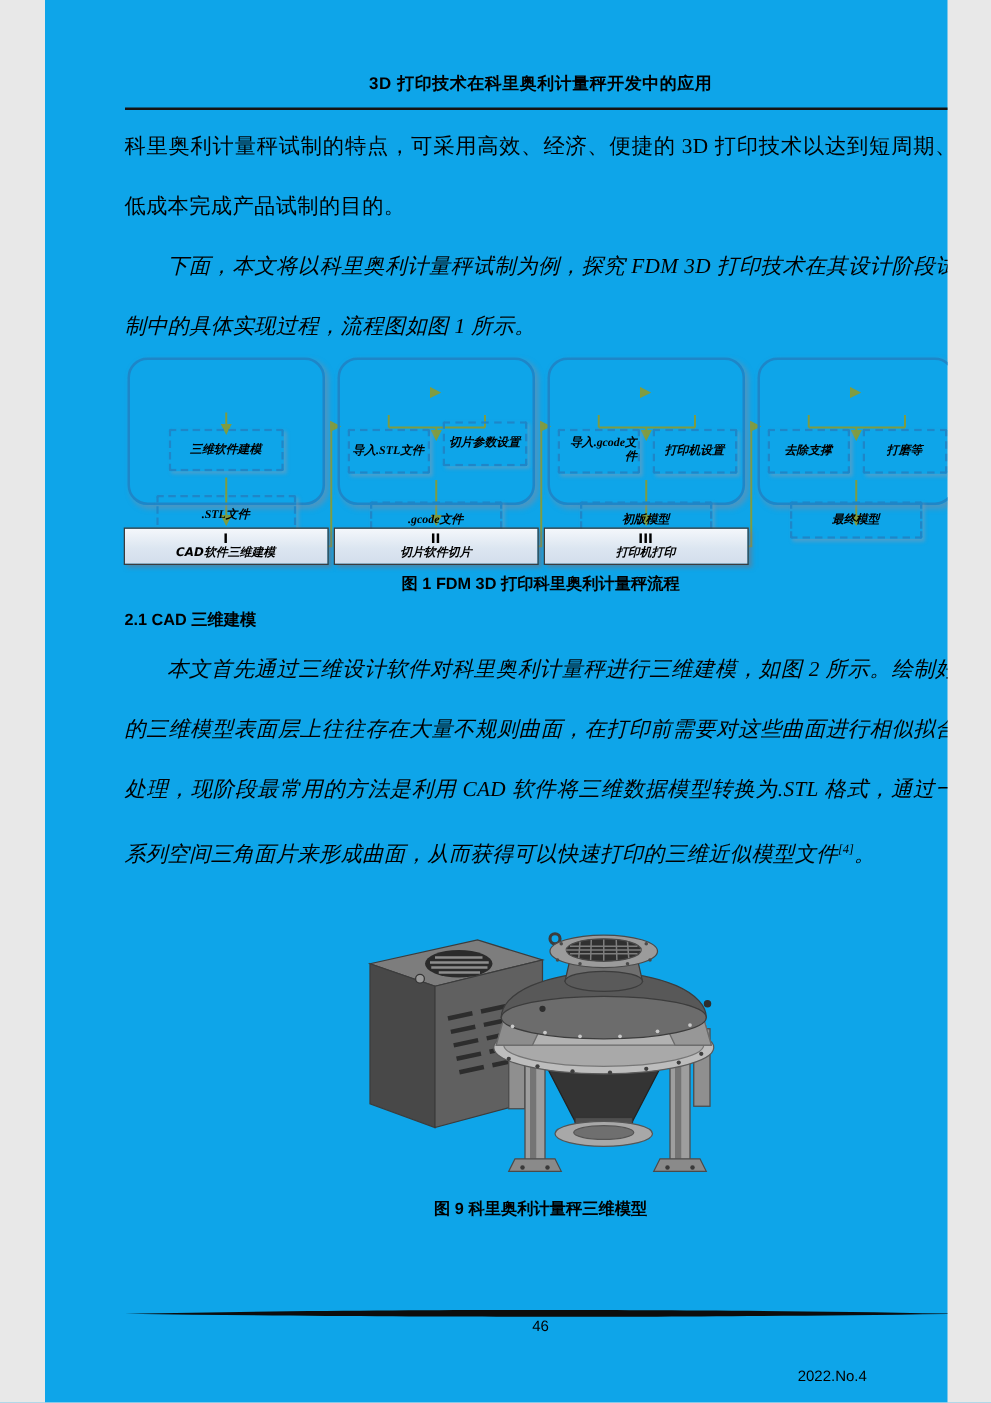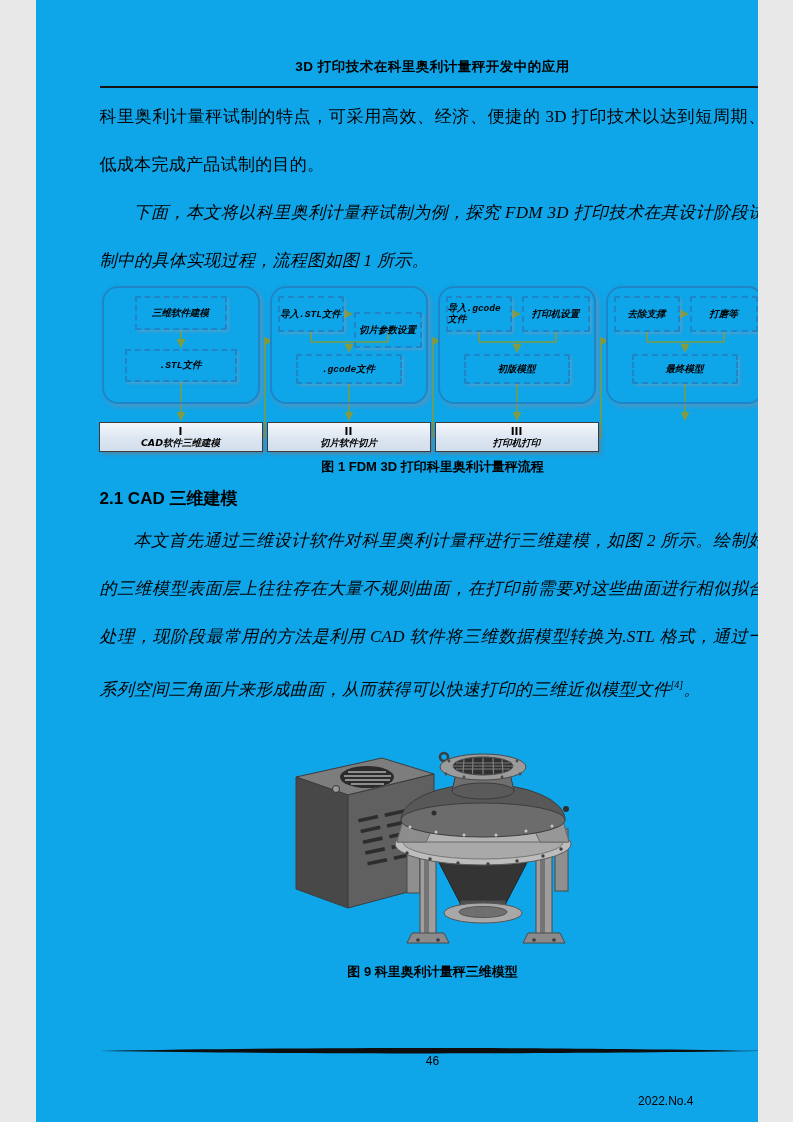--- a/index.html
+++ b/index.html
@@ -40,46 +40,47 @@
     position: absolute; top: 0; width: 158px; height: 118px;
     border: 2px solid #1e86c8; border-radius: 16px;
     background: transparent;
     box-shadow: 2.5px 2.5px 4px rgba(120,140,165,0.55);
   }
   .fc-dash {
     position: absolute;
     border: 2px dashed #1e86c8; border-radius: 2px;
     background: transparent;
     display: flex; align-items: center; justify-content: center;
-    text-align: left;
-    font-family: Liberation Mono, monospace;
+    text-align: right;
+    font-family: Liberation Serif, serif;
     font-weight: bold; font-style: italic;
     font-size: 9.5px; line-height: 11px;
     box-shadow: 2px 2px 3px rgba(140,155,175,0.45);
+    margin-top: 47px;
   }
   .fc-stagebox {
     position: absolute; top: 136px; width: 164px; height: 30px;
     border: 1.5px solid #3c3c3c;
     background: linear-gradient(180deg, #f4f7fb 0%, #dce6f1 55%, #d3deec 100%);
     box-shadow: 2.5px 2.5px 3.5px rgba(110,120,135,0.65);
     display: flex; flex-direction: column; align-items: center; justify-content: center;
     font-family: "DejaVu Sans", sans-serif;
     font-weight: bold; font-style: italic;
     font-size: 9.5px; line-height: 11.5px; text-align: center;
   }
   .fc-stagebox .numeral { font-style: normal; font-size: 10.5px; }
 
   .fig-caption {
     font-family: "Liberation Sans", "DejaVu Sans", sans-serif;
     font-weight: bold; font-size: 13px;
     text-align: center; margin-top: 4px;
   }
   h2.section {
     font-family: "Liberation Sans", "DejaVu Sans", sans-serif;
-    font-weight: bold; font-size: 17px;
+    font-weight: bold; font-size: 13px;
     margin-top: 11px; margin-bottom: 7px;
   }
   .figure2-wrap { text-align: center; margin-top: 3px; }
 
   
   .footer-rule { position: absolute; top: 1048px; left: 64px; }
   .footer-page {
     position: absolute; top: 1054px; left: 64px; width: 666px;
     text-align: center;
     font-family: "Liberation Sans", "DejaVu Sans", sans-serif;
@@ -141,21 +142,21 @@
       <div class="fc-container" style="left:2px"></div>
       <div class="fc-dash" style="left:35px; top:10px; width:92px; height:34px">三维软件建模</div>
       <div class="fc-dash" style="left:25px; top:63px; width:112px; height:33px">.STL文件</div>
       <div class="fc-stagebox" style="left:-1px">
         <span class="numeral">I</span>
         <span>CAD软件三维建模</span>
       </div>
 
       <div class="fc-container" style="left:170px"></div>
       <div class="fc-dash" style="left:178px; top:10px; width:66px; height:36px">导入.STL文件</div>
-      <div class="fc-dash" style="left:254px; top:26px; width:68px; height:36px">切片参数设置</div>
+      <div class="fc-dash" style="left:254px; top:4px; width:68px; height:36px">切片参数设置</div>
       <div class="fc-dash" style="left:196px; top:68px; width:106px; height:30px">.gcode文件</div>
       <div class="fc-stagebox" style="left:167px">
         <span class="numeral">II</span>
         <span>切片软件切片</span>
       </div>
 
       <div class="fc-container" style="left:338px"></div>
       <div class="fc-dash" style="left:346px; top:10px; width:66px; height:36px">导入.gcode文件</div>
       <div class="fc-dash" style="left:422px; top:10px; width:68px; height:36px">打印机设置</div>
       <div class="fc-dash" style="left:364px; top:68px; width:106px; height:30px">初版模型</div>

